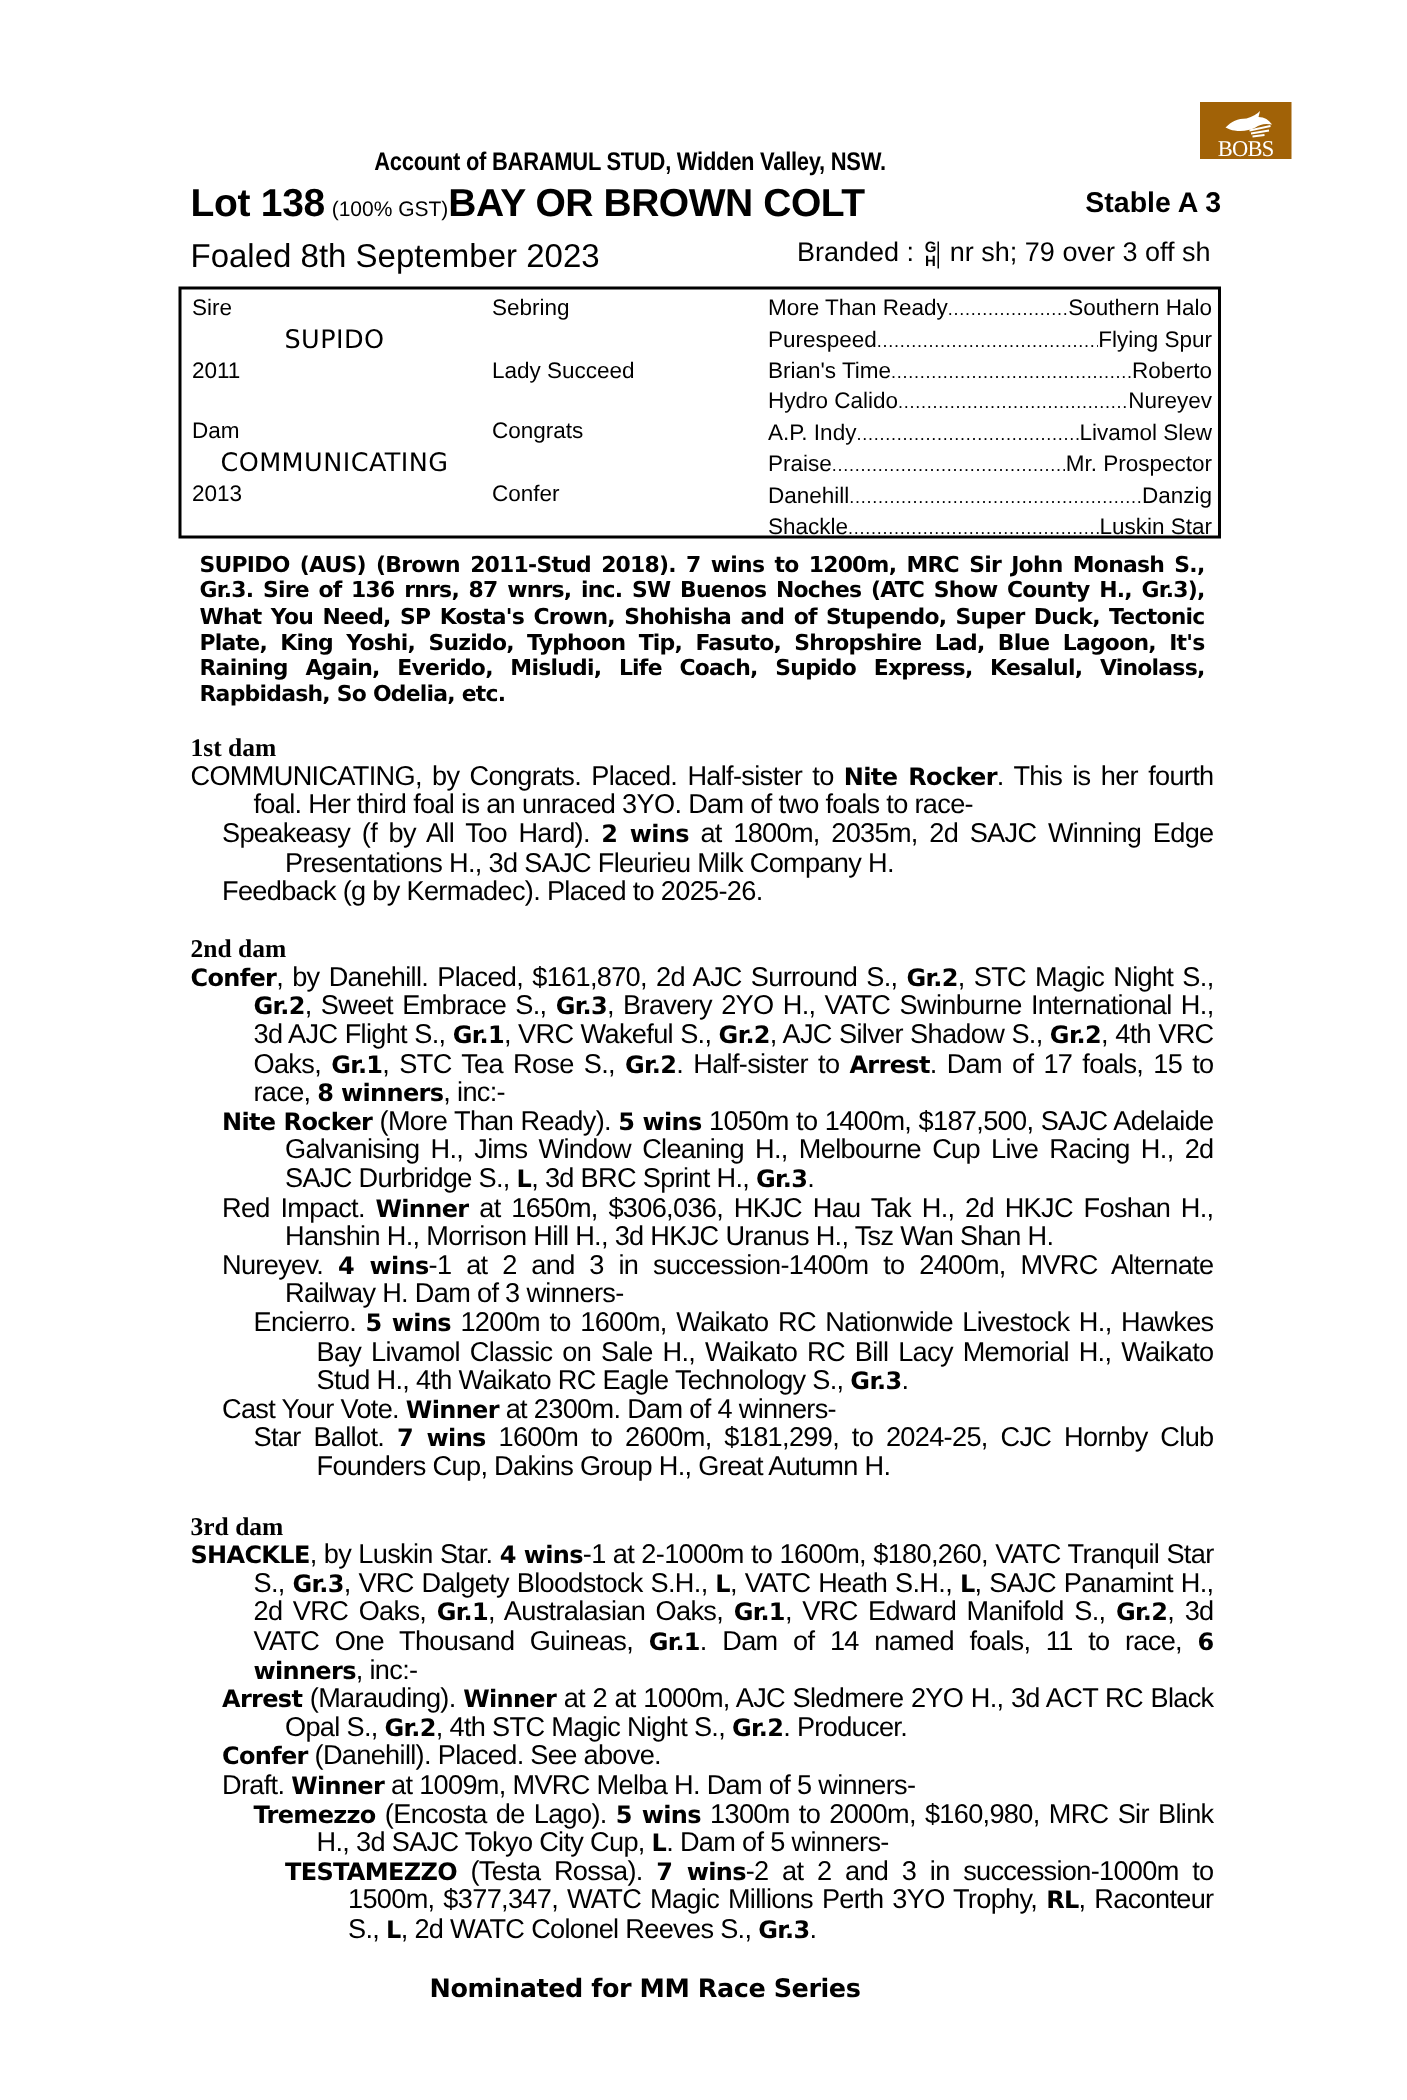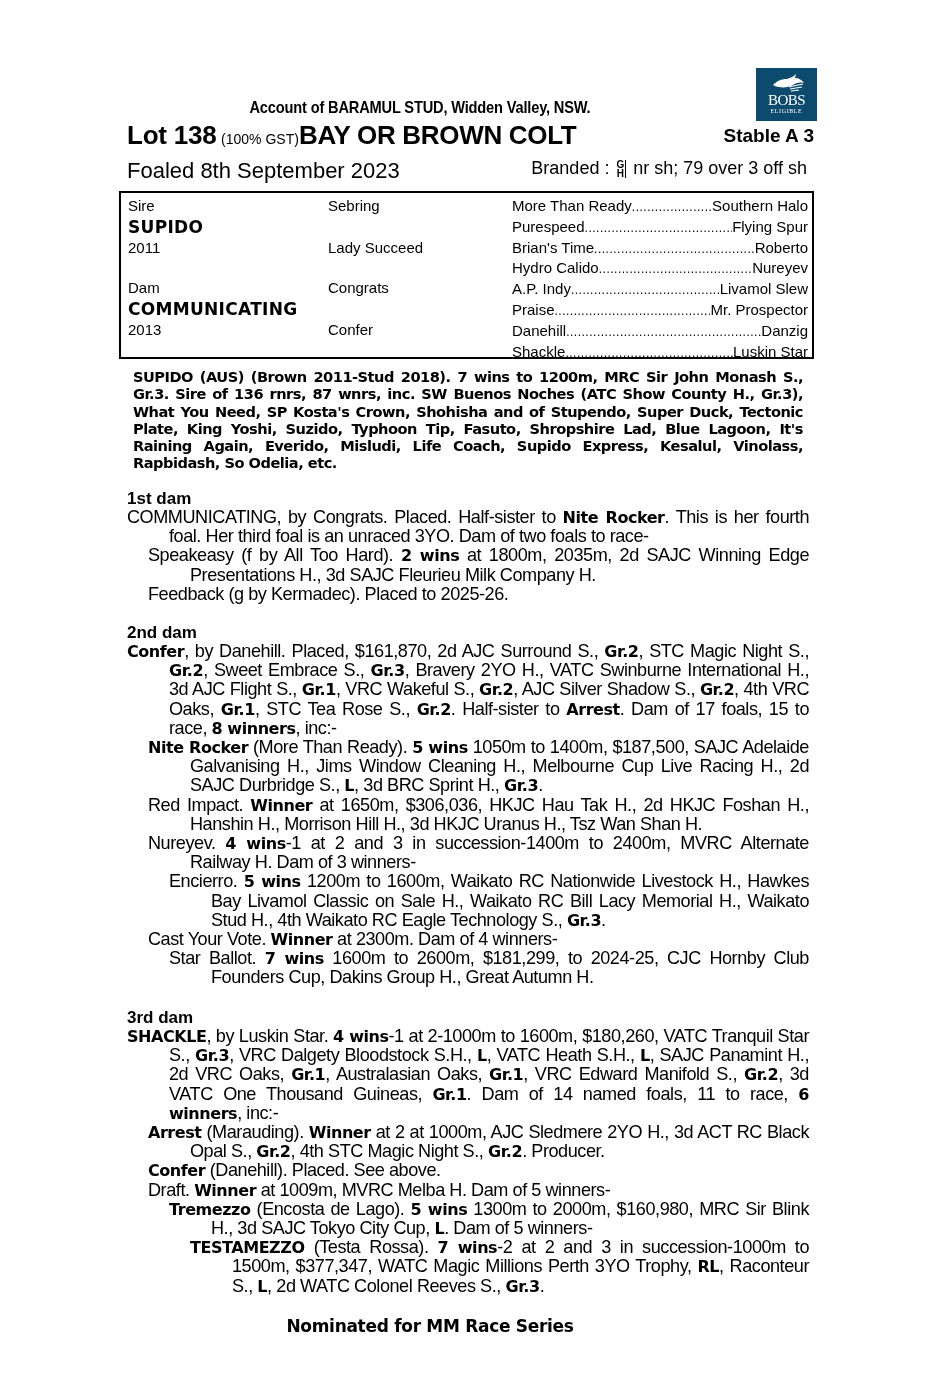--- a/index.html
+++ b/index.html
@@ -1,49 +1,49 @@
 <!DOCTYPE html>
 <html><head>
 <meta charset="utf-8">
 <style>
   html, body { margin: 0; padding: 0; background: #ffffff; }
   body { width: 938px; height: 1400px; position: relative; color: #000; font-family: "Liberation Sans", sans-serif; }
   .page { position: absolute; left: 0; top: 0; width: 938px; height: 1400px; }
 
-  .logo { position: absolute; left: 756px; top: 68px; width: 61px; height: 53px; background: #0c4a6e; color: #fff; text-align: center; }
+  .logo { position: absolute; left: 800px; top: 68px; width: 61px; height: 38px; background: #a16207; color: #fff; text-align: center; }
   .logo svg { display: block; margin: 5px auto 0; }
   .logo .bobs { font-family: "Liberation Serif", serif; font-size: 15px; line-height: 13px; letter-spacing: -0.5px; margin-top: 1px; }
   .logo .elig { font-family: "Liberation Serif", serif; font-size: 6px; letter-spacing: 0.6px; line-height: 8px; }
 
   .account { position: absolute; left: 120px; top: 98px; width: 600px; text-align: center; font-weight: bold; font-size: 17px; transform: scaleX(0.86); transform-origin: center; letter-spacing: -0.2px; }
   .lotline { position: absolute; left: 127px; top: 120px; width: 690px; height: 30px; white-space: nowrap; }
   .lotline .lot { font-weight: bold; font-size: 26px; letter-spacing: -0.2px; }
   .lotline .gst { font-size: 14px; }
   .lotline .desc { font-weight: bold; font-size: 26px; letter-spacing: -0.3px; }
   .lotline .stable { position: absolute; right: 3px; top: 5px; font-weight: bold; font-size: 19px; }
   .foaled { position: absolute; left: 127px; top: 158px; font-size: 22px; }
   .branded { position: absolute; right: 131px; top: 158px; font-size: 18px; white-space: nowrap; }
   .brand-mark { display: inline-block; vertical-align: -3px; font-size: 10px; font-weight: bold; line-height: 9px; text-align: center; border-right: 1px solid #000; padding-right: 1px; margin: 0 2px; }
 
   .pedigree { position: absolute; left: 119px; top: 191px; width: 695px; height: 168px; border: 2px solid #000; box-sizing: border-box; }
   .ped-col1 { position: absolute; left: 7px; top: 3px; width: 190px; font-size: 15px; }
   .ped-col2 { position: absolute; left: 207px; top: 3px; width: 180px; font-size: 15px; }
   .ped-col3 { position: absolute; left: 391px; top: 3px; width: 296px; font-size: 15px; }
   .ped-cell { height: 21px; line-height: 20px; white-space: nowrap; }
-  .ped-name { font-family: "DejaVu Sans", sans-serif; font-weight: bold; font-size: 17px; letter-spacing: 0.3px; }
+  .ped-name { font-family: "DejaVu Sans", sans-serif; font-weight: normal; font-size: 17px; letter-spacing: 0.3px; text-align: center; }
   .gp-row { display: flex; height: 20.8px; line-height: 20px; white-space: nowrap; overflow: hidden; }
   .gp-row .l { flex: 0 0 auto; }
   .gp-row .dots { flex: 1 1 auto; overflow: hidden; }
   .gp-row .dots::after { content: "................................................................................................"; letter-spacing: 0.5px; font-size: 12px; }
   .gp-row .r { flex: 0 0 auto; }
 
   .sire-summary { position: absolute; left: 133px; top: 368px; width: 670px; font-family: "DejaVu Sans", sans-serif; font-weight: bold; font-size: 14.6px; line-height: 17.3px; letter-spacing: -0.5px; text-align: justify; text-align-last: left; }
 
   .section { position: absolute; left: 127px; width: 682px; font-size: 18.1px; line-height: 19.2px; }
-  .section .head { font-family: Liberation Sans, sans-serif; font-weight: bold; font-size: 17px; line-height: 19px; }
+  .section .head { font-family: Liberation Serif, serif; font-weight: bold; font-size: 17px; line-height: 19px; }
   .para { text-align: justify; text-align-last: left; }
   .l0 { padding-left: 42px; text-indent: -42px; }
   .l1 { padding-left: 63px; text-indent: -42px; }
   .l2 { padding-left: 84px; text-indent: -42px; }
   .l3 { padding-left: 105px; text-indent: -42px; }
   .b { font-family: "DejaVu Sans", sans-serif; font-weight: bold; font-size: 16px; }
   .section .txt { letter-spacing: -0.45px; }
 
   .nominated { position: absolute; left: 120px; top: 1316px; width: 620px; text-align: center; font-family: "DejaVu Sans", sans-serif; font-weight: bold; font-size: 17px; letter-spacing: -0.3px; }
 </style>

